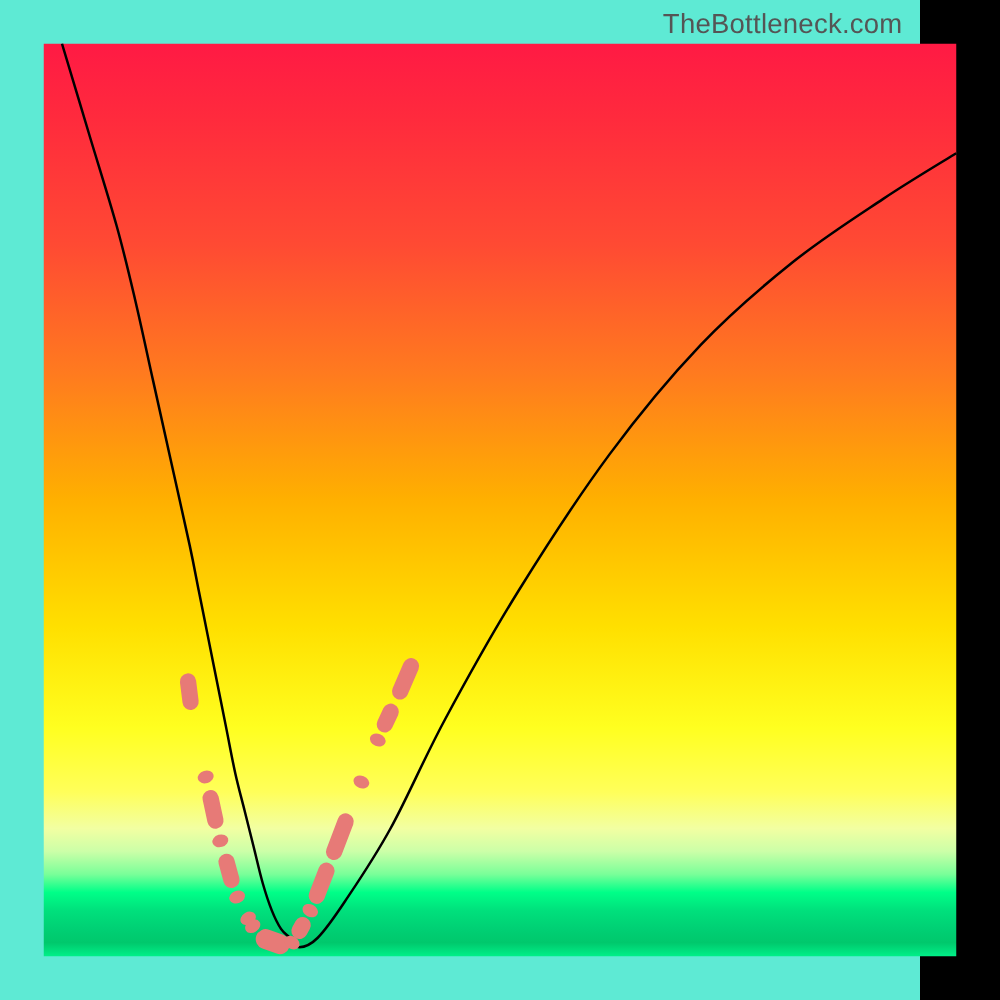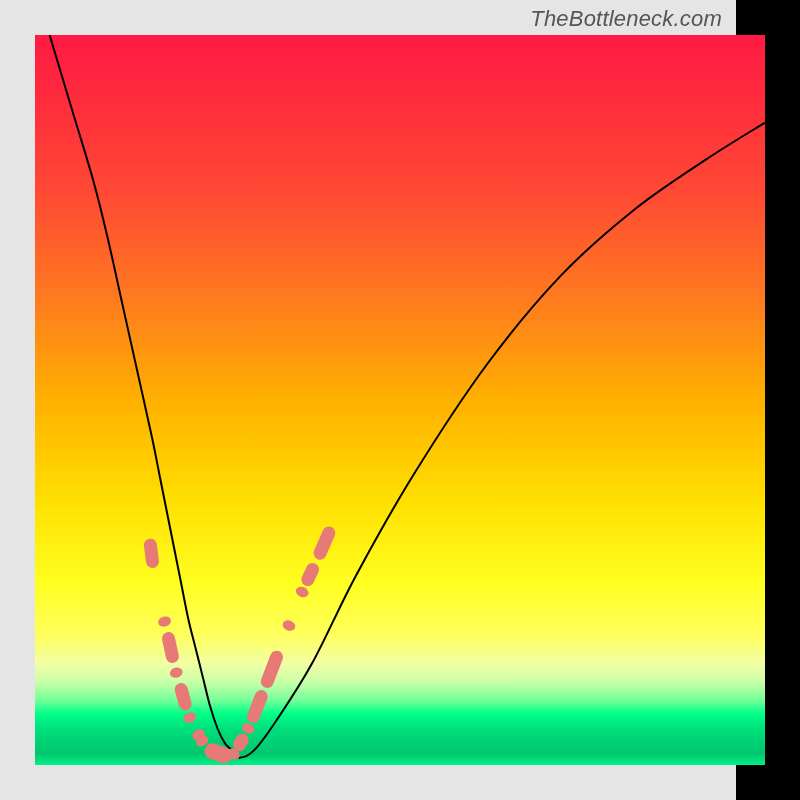--- a/index.html
+++ b/index.html
@@ -8,22 +8,21 @@
     width: 800px;
     height: 800px;
     overflow: hidden;
     background: #000;
     font-family: Arial, Helvetica, sans-serif;
   }
   .frame {
     position: relative;
     width: 736px;
     height: 800px;
-    background: #e5e5e5;
-    font-style: italic;
+    background: #5eead4;
   }
   .plot-area {
     position: absolute;
     left: 35px;
     top: 35px;
     width: 730px;
     height: 730px;
     
     background: linear-gradient(
       to bottom,

